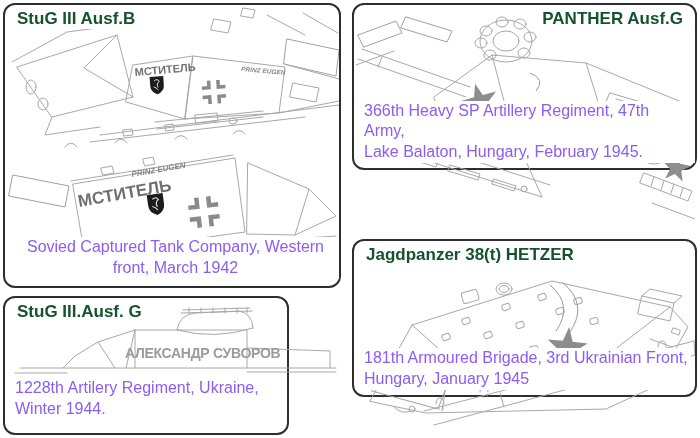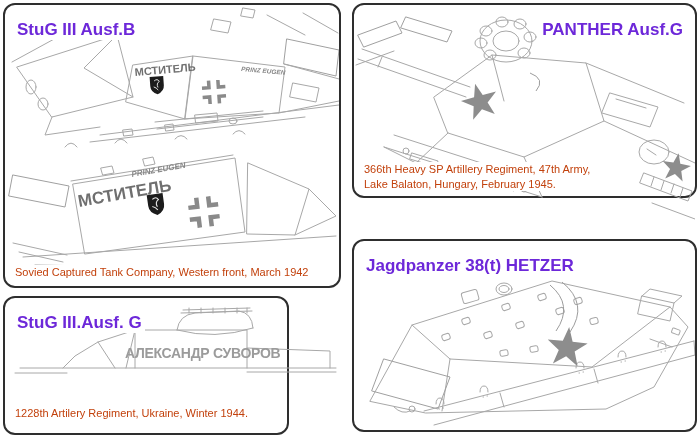--- a/index.html
+++ b/index.html
@@ -1,25 +1,25 @@
 <!DOCTYPE html>
 <html><head>
 <meta charset="utf-8">
 <style>
   html,body{margin:0;padding:0;background:#ffffff;}
   #page{position:relative;width:700px;height:438px;background:#ffffff;overflow:hidden;
         font-family:"Liberation Sans",sans-serif;}
   .panel{position:absolute;border:2px solid #2e2e2e;border-radius:12px;background:#ffffff;box-sizing:border-box;}
   #panel-stug-b{left:3px;top:3px;width:338px;height:285px;}
   #panel-stug-g{left:3px;top:296px;width:286px;height:139px;}
-  #panel-panther{left:352px;top:3px;width:345px;height:195px;}
-  #panel-hetzer{left:352px;top:239px;width:345px;height:193px;}
-  .ptitle{position:absolute;top:15px;left:9px;font-size:17px;font-weight:bold;color:#6d28d9;z-index:3;background:#fff;padding:0 3px;}
+  #panel-panther{left:352px;top:3px;width:345px;height:167px;}
+  #panel-hetzer{left:352px;top:239px;width:345px;height:158px;}
+  .ptitle{position:absolute;top:4px;left:9px;font-size:17px;font-weight:bold;color:#14532d;z-index:3;background:#fff;padding:0 3px;}
   .ptitle.right{left:auto;right:9px;}
-  .cap{position:absolute;left:7px;font-size:11px;line-height:1.3;color:#c2410c;z-index:3;background:#fff;padding:0 3px;}
+  .cap{position:absolute;left:7px;font-size:16px;line-height:1.3;color:#8b5cf6;z-index:3;background:#fff;padding:0 3px;}
   .art{position:absolute;left:0;top:0;z-index:1;}
   svg .s{fill:none;stroke:#a8a8a8;stroke-width:1;stroke-linejoin:round;stroke-linecap:round;}
   svg .s2{fill:none;stroke:#9c9c9c;stroke-width:1;stroke-linejoin:round;}
   svg .hatchfill{stroke:#a0a0a0;stroke-width:1;}
   svg .star{fill:#8d8d8d;stroke:none;}
   svg .xarm{fill:none;stroke:#8a8a8a;stroke-width:4.5;stroke-linecap:butt;}
   svg .shieldbody{fill:#1c1c1c;stroke:none;}
   svg .shieldmark{fill:none;stroke:#e8e8e8;stroke-width:1.1;}
   svg .mark-ru{font-family:"Liberation Sans",sans-serif;font-weight:bold;fill:#6f6f6f;}
   svg .mark-de{font-family:"Liberation Sans",sans-serif;font-weight:bold;font-style:italic;fill:#868686;}
@@ -233,15 +233,19 @@
           <path d="M82,163 q0,-6 4,-6 q4,0 4,6"></path>
           <path d="M126,151 q0,-6 4,-6 q4,0 4,6"></path>
           <path d="M222,127 q0,-6 4,-6 q4,0 4,6"></path>
           <path d="M264,116 q0,-6 4,-6 q4,0 4,6"></path>
           <path d="M304,106 q0,-6 4,-6 q4,0 4,6"></path>
           <path d="M85,168 l0.5,0 M89,167 l0.5,0 M129,156 l0.5,0 M133,155 l0.5,0 M225,132 l0.5,0 M229,131 l0.5,0 M267,121 l0.5,0 M271,120 l0.5,0 M307,111 l0.5,0 M311,110 l0.5,0"></path>
         </g>
         <path class="star" transform="translate(213,107) rotate(6) scale(1.05)" d="M0,-20 L4.7,-6.5 L19.1,-6.2 L7.6,2.6 L11.8,16.2 L0,8 L-11.8,16.2 L-7.6,2.6 L-19.1,-6.2 L-4.7,-6.5 Z"></path>
       </g>
     </svg>
+    <div class="cap" style="bottom:5px;">
+      <div>181th Armoured Brigade, 3rd Ukrainian Front,</div>
+      <div>Hungary, January 1945</div>
+    </div>
   </div>
 
 </div>
 
 </body></html>

